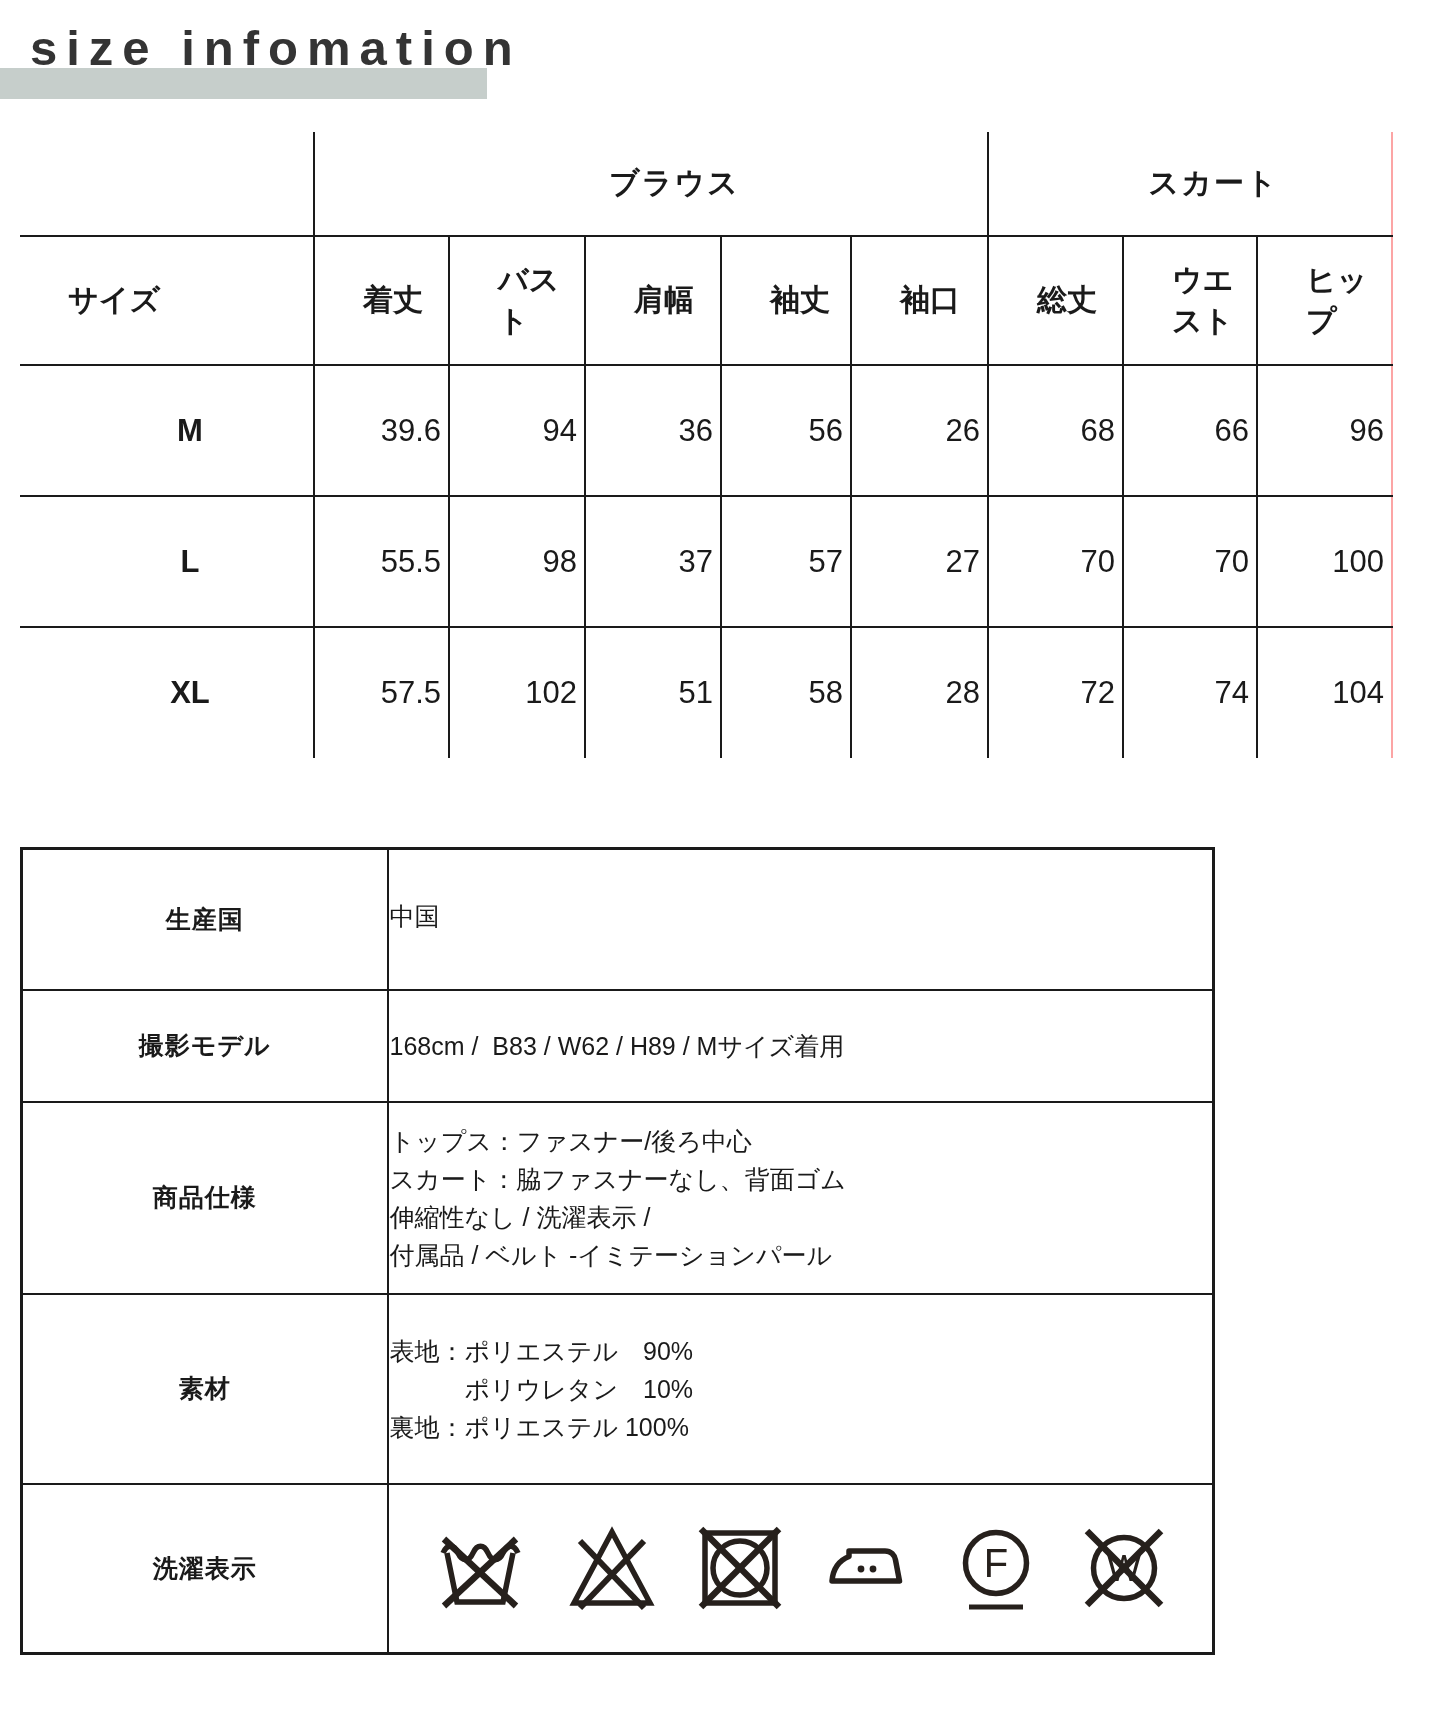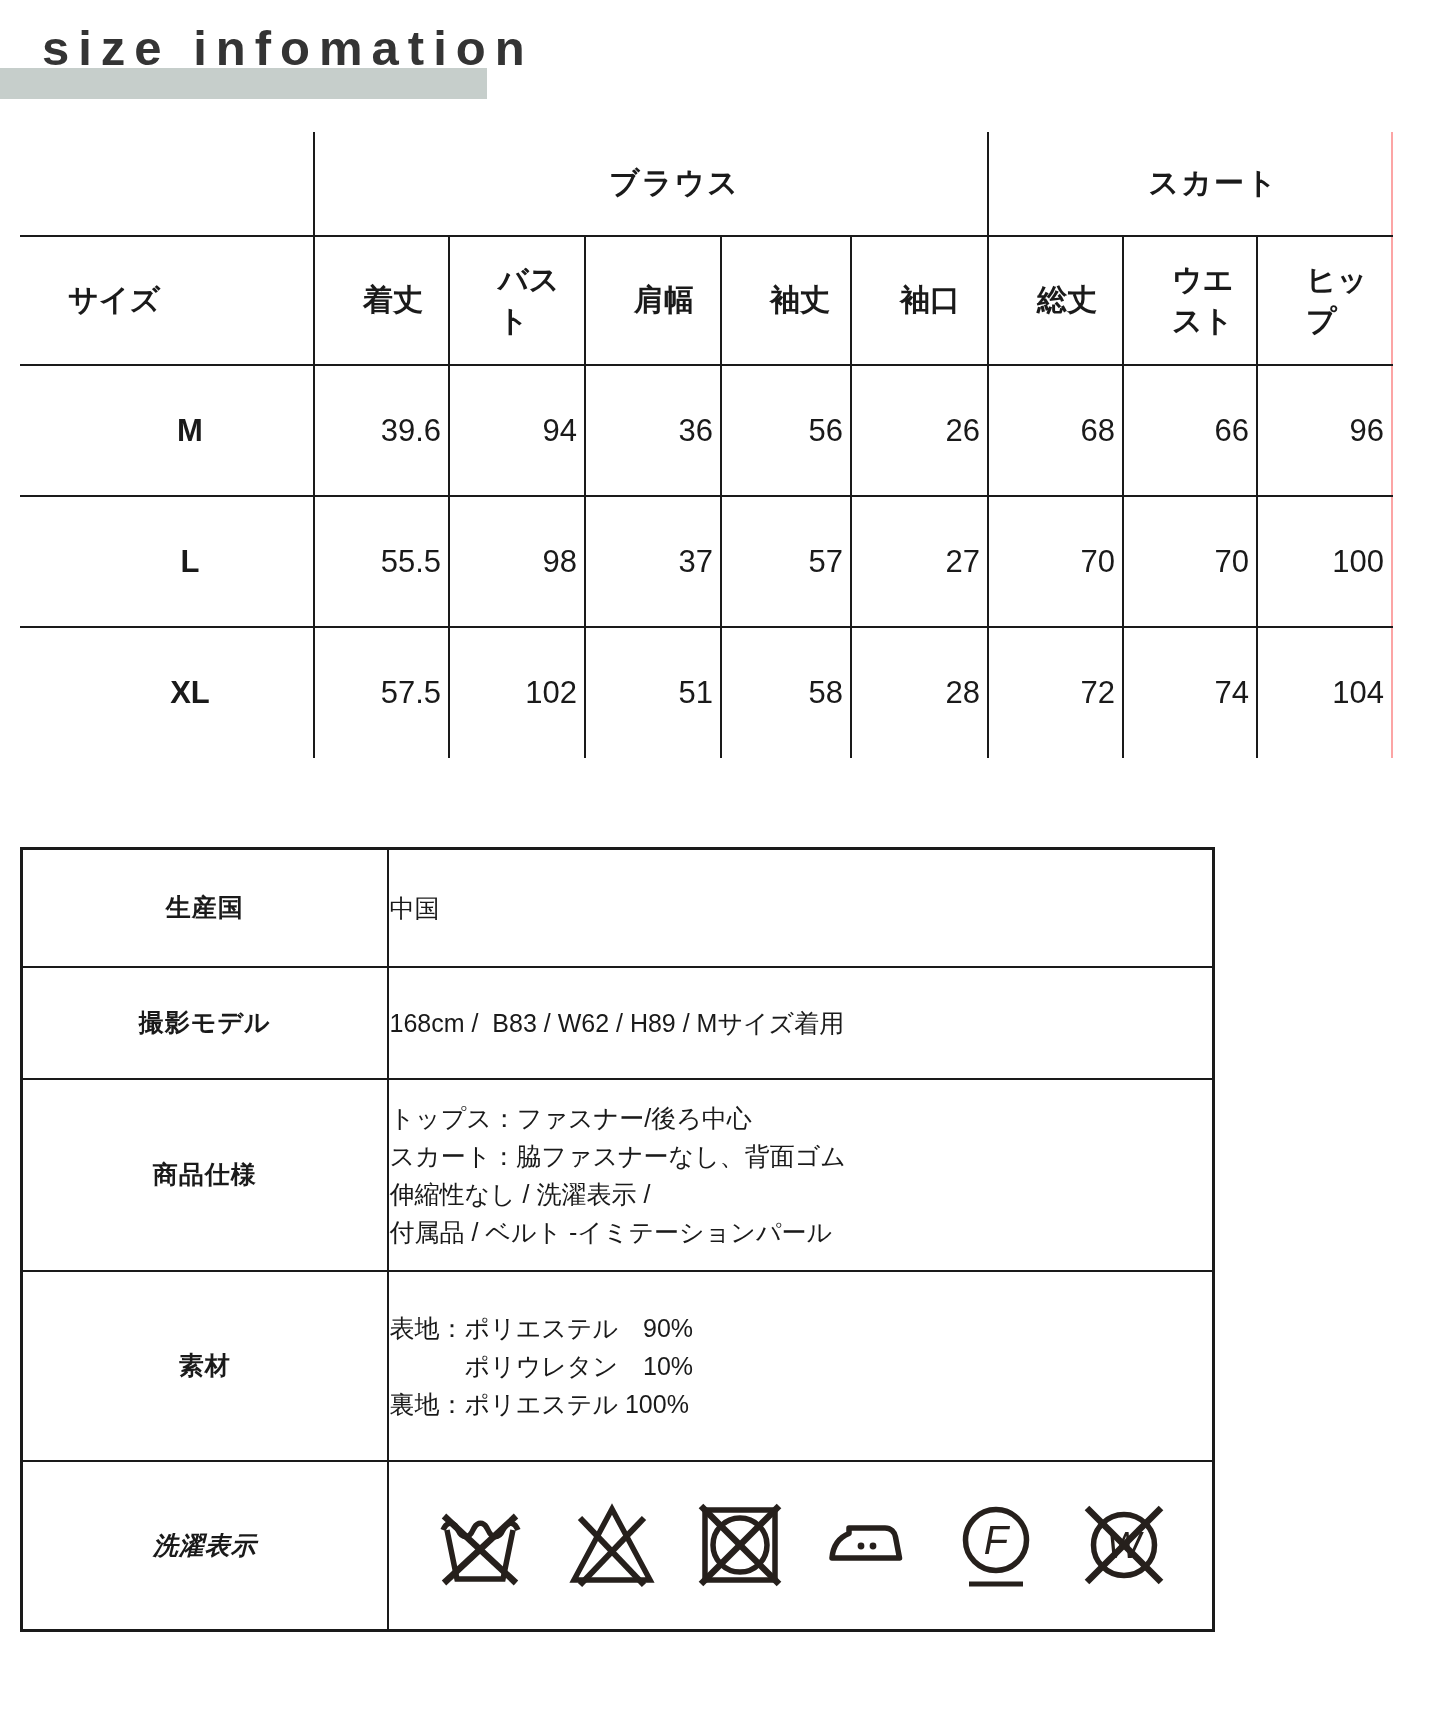--- a/index.html
+++ b/index.html
@@ -4,21 +4,21 @@
 <style>
   html,body{margin:0;padding:0;}
   body{
     width:1445px;height:1734px;background:#ffffff;position:relative;
     font-family:"Liberation Sans","DejaVu Sans",sans-serif;color:#1a1a1a;
   }
   
   .title-wrap{position:relative;height:78px;padding-top:24px;}
   .title-bar{position:absolute;left:0;top:68px;width:487px;height:31px;background:#c6cecb;}
   .title-text{
-    position:absolute;left:42px;top:20px;z-index:1;
+    position:absolute;left:30px;top:20px;z-index:1;
     font-size:49px;font-weight:700;letter-spacing:9px;color:#343434;
   }
   
   .size-table{
     border-collapse:collapse;table-layout:fixed;
     margin:30px 0 0 20px;width:1372px;
     font-size:31px;
   }
   .size-table td{border-left:2px solid #1a1a1a;overflow:hidden;padding-left:48px;}
   .size-table td:first-child{border-left:none;}
@@ -32,25 +32,25 @@
   .size-table .head-cell{font-weight:700;font-size:30px;letter-spacing:0;}
   .size-table .size-cell{text-align:center;font-weight:700;}
   .size-table .num-cell{text-align:right;padding-right:7px;font-weight:400;}
   
   .info-table{
     border-collapse:collapse;table-layout:fixed;
     margin:89px 0 0 20px;width:1192px;
     border:3px solid #1a1a1a;
   }
   .info-table td{border:2px solid #1a1a1a;vertical-align:middle;overflow:hidden;}
-  .info-table tr.ir-1{height:118px;}
+  .info-table tr.ir-1{height:141px;font-family:Liberation Mono, monospace;}
   .info-table tr.ir-2{height:112px;}
   .info-table tr.ir-3{height:192px;}
   .info-table tr.ir-4{height:190px;}
-  .info-table tr.ir-5{height:170px;font-style:italic;}
+  .info-table tr.ir-5{height:170px;}
   .info-label{text-align:center;font-weight:700;font-size:25px;letter-spacing:1px;}
   .info-value{text-align:left;font-size:25px;}
   .cell-line{white-space:pre-wrap;line-height:38px;}
   
   .care-icons{display:flex;justify-content:center;align-items:center;gap:36px;}
   .care-icons svg{display:block;}
 </style>
 </head>
 <body>
 

